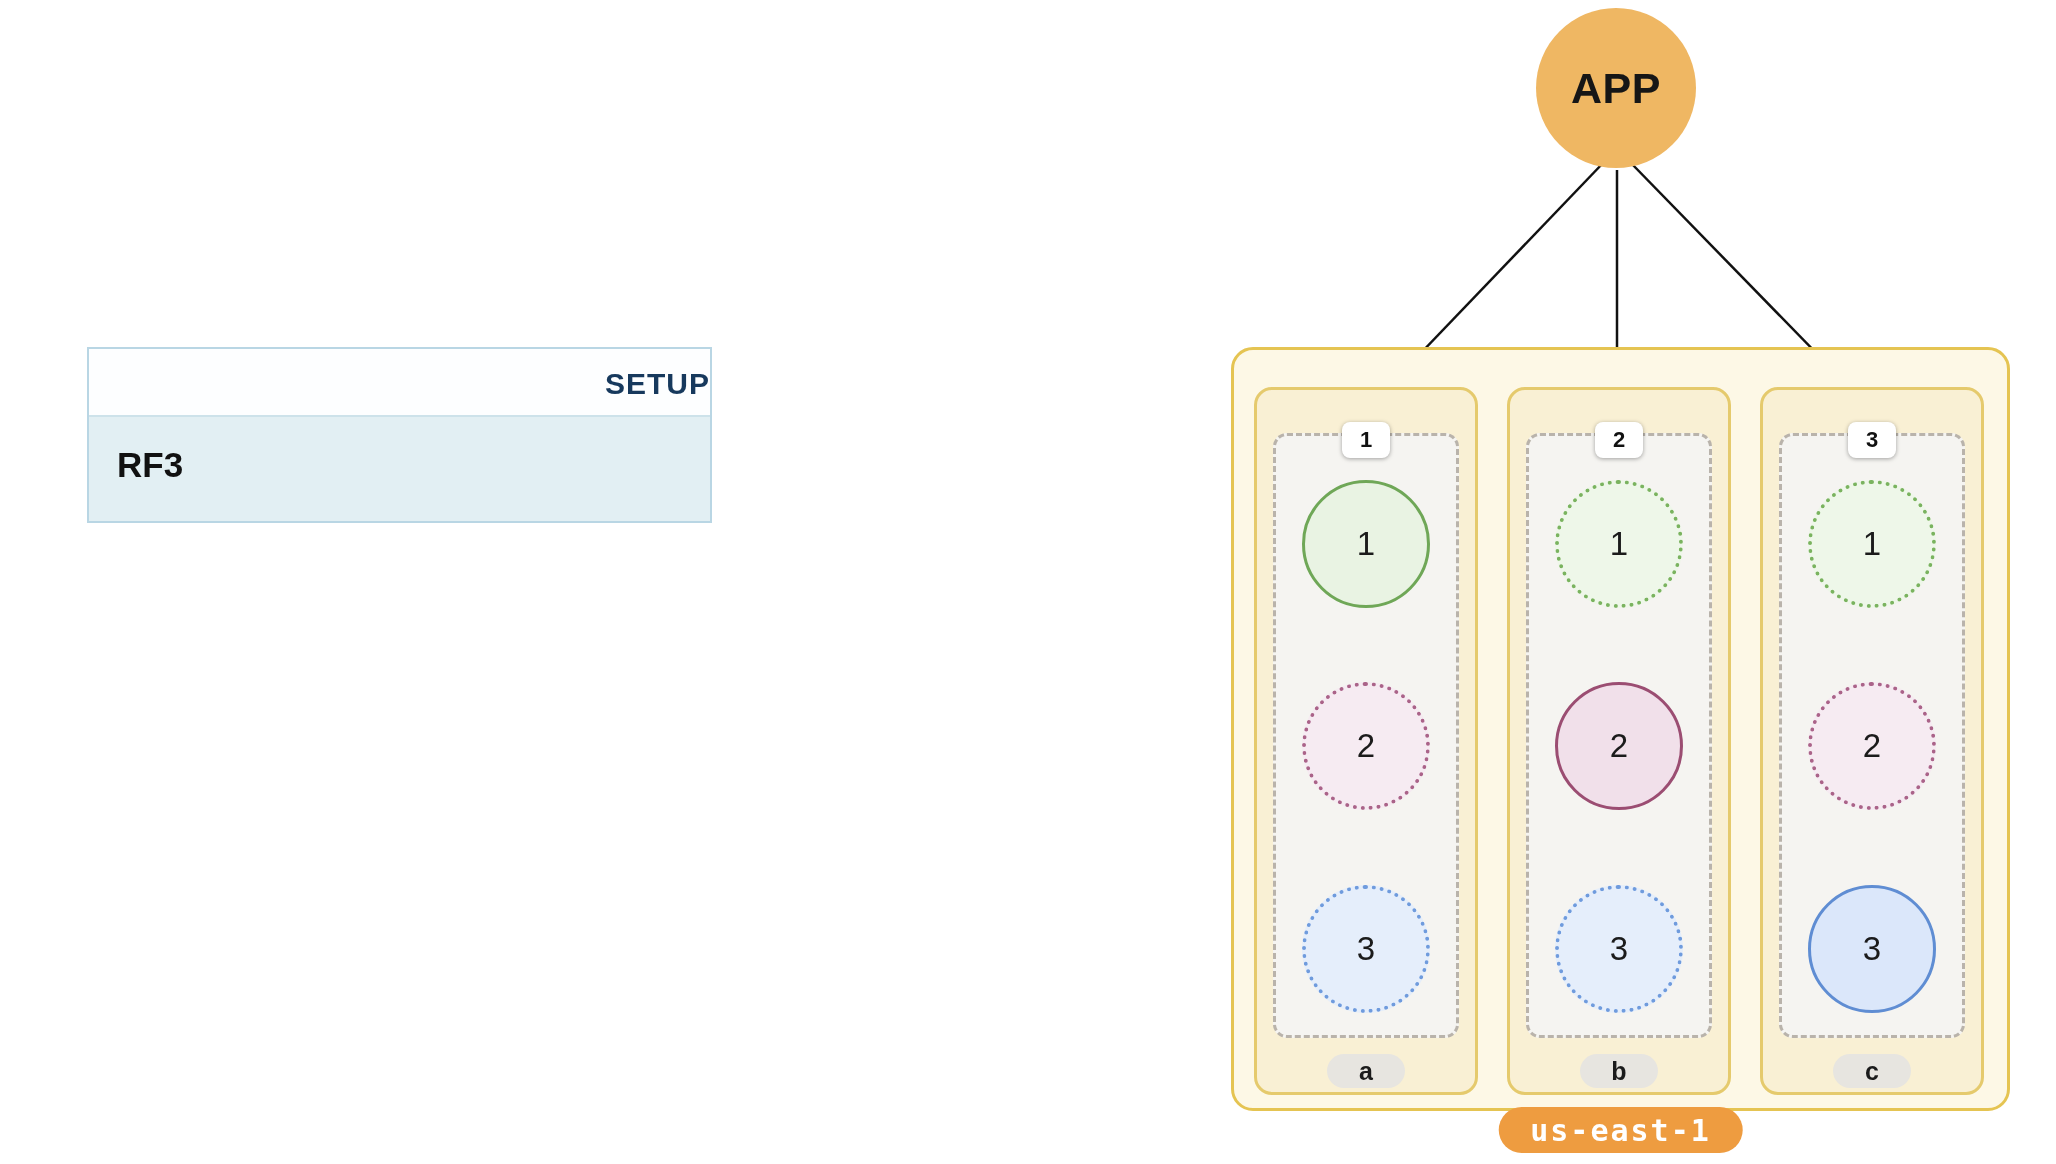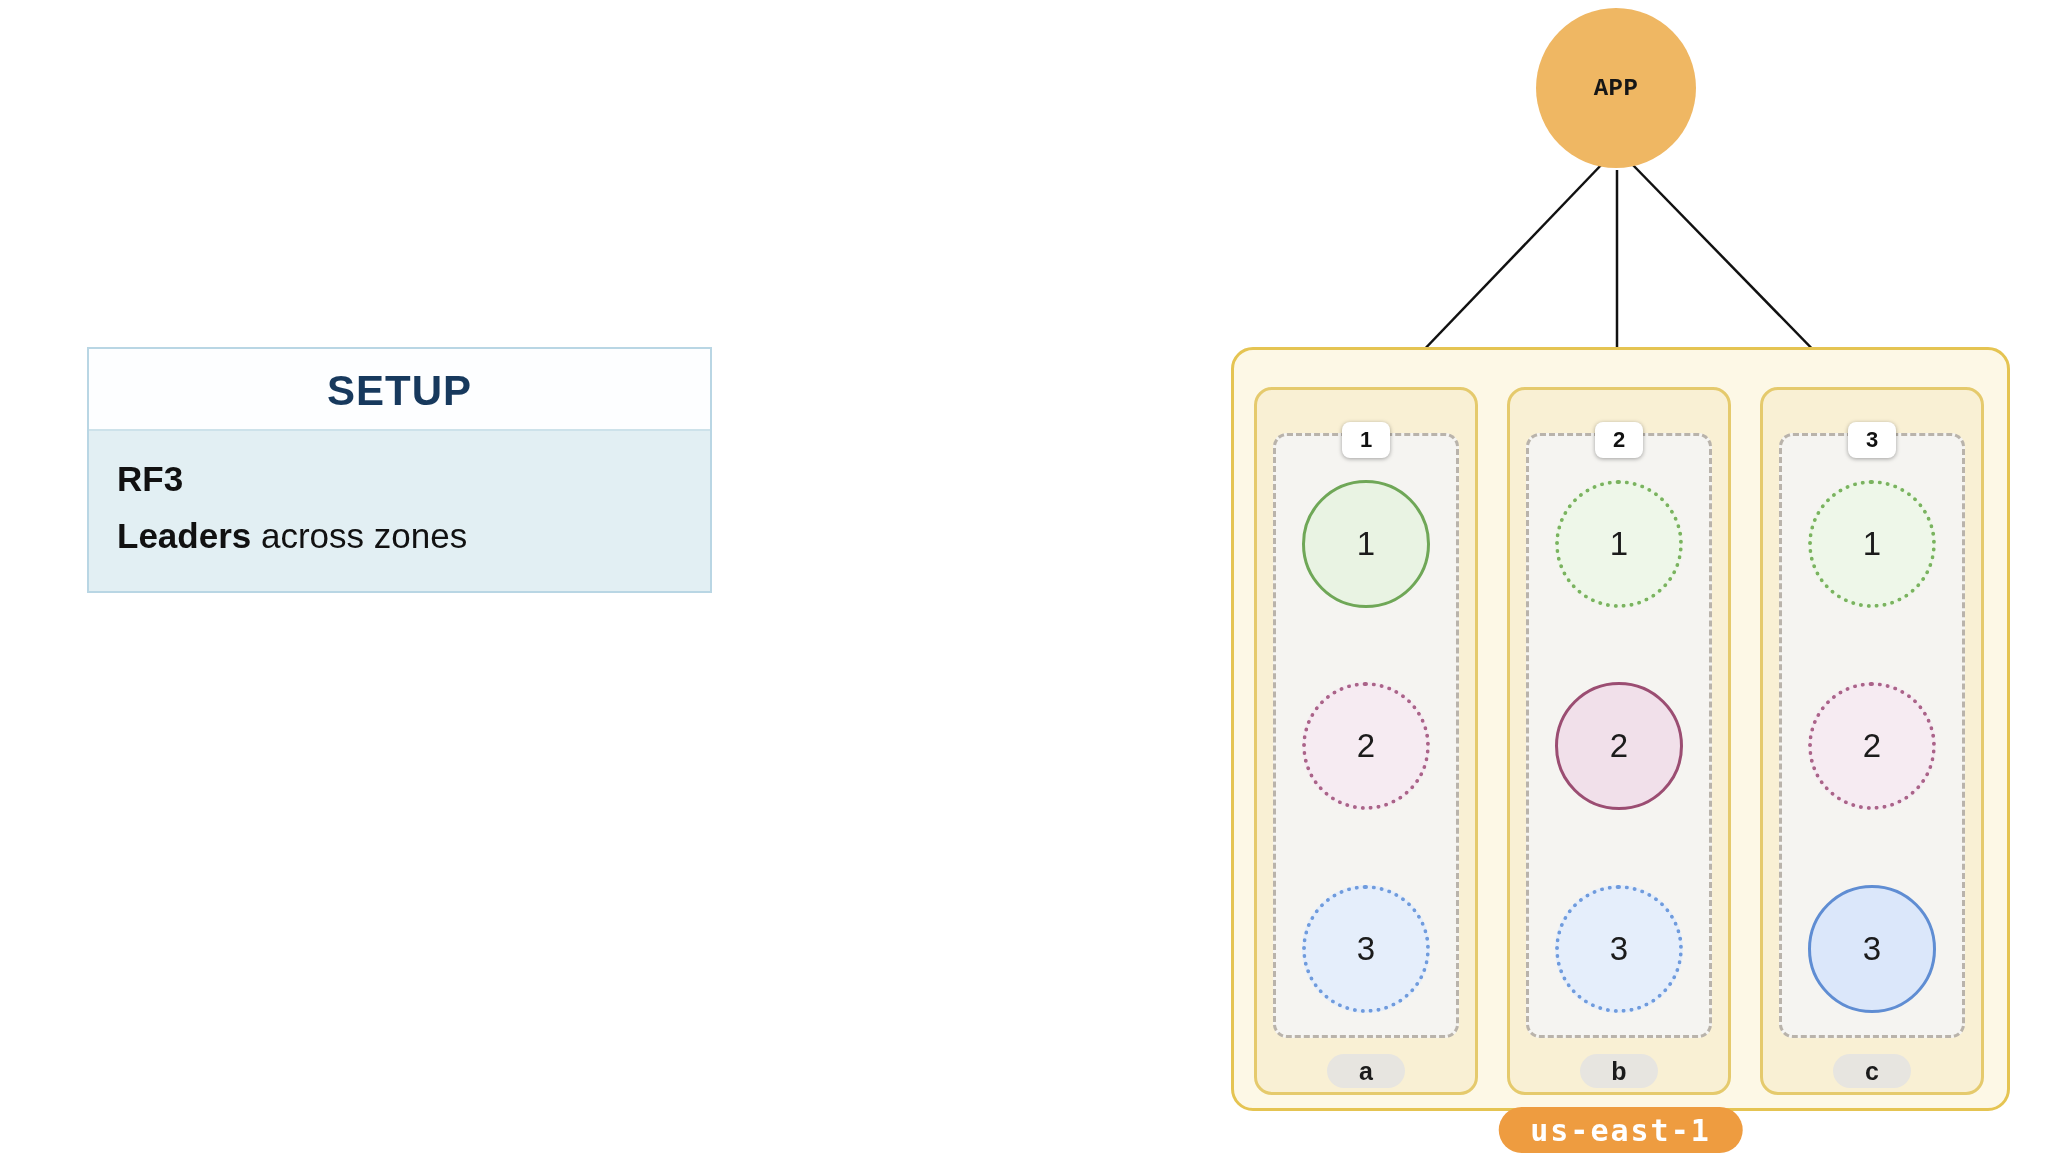--- a/index.html
+++ b/index.html
@@ -17,22 +17,22 @@
   
   .setup-panel {
     position: absolute;
     left: 87px; top: 347px;
     width: 625px;
     border: 2px solid #b9d6e4;
     background: #ffffff;
   }
   .setup-title {
     padding: 18px 0 14px;
-    text-align: center;
-    font-size: 42px;
+    text-align: right;
+    font-size: 30px;
     font-weight: bold;
     letter-spacing: 1px;
     color: #17395d;
     background: #fdfeff;
   }
   .setup-body {
     background: #e2eff3;
     border-top: 2px solid #cde2ea;
     padding: 14px 28px 22px;
     font-size: 35px;
@@ -42,23 +42,22 @@
   .setup-body strong { font-weight: bold; }
 
   
   .app-circle {
     position: absolute;
     left: 1536px; top: 8px;
     width: 160px; height: 160px;
     border-radius: 50%;
     background: #efb763;
     display: flex; align-items: center; justify-content: center;
-    font-size: 24px; font-weight: bold; letter-spacing: 0.5px;
+    font-size: 43px; font-weight: bold; letter-spacing: 0.5px;
     color: #161616;
-    font-family: Liberation Mono, monospace;
   }
 
   
   .arrows {
     position: absolute; left: 0; top: 0;
     width: 2056px; height: 1164px;
     pointer-events: none;
   }
 
   
@@ -151,21 +150,20 @@
 </style>
 </head>
 <body>
 
 <div class="page">
 
   <section class="setup-panel">
     <header class="setup-title">SETUP</header>
     <div class="setup-body">
       <p><strong>RF3</strong><span></span></p>
-      <p><strong>Leaders</strong><span> across zones</span></p>
     </div>
   </section>
 
   <svg class="arrows" viewBox="0 0 2056 1164" width="2056" height="1164" aria-hidden="true">
     <defs>
       <marker id="arrowhead" viewBox="0 0 10 10" refX="8.5" refY="5" markerWidth="9" markerHeight="9" orient="auto-start-reverse">
         <path d="M0,1 L9,5 L0,9 z" fill="#111111"></path>
       </marker>
     </defs>
     <line x1="1604" y1="162" x2="1372" y2="404" stroke="#111111" stroke-width="2.5" marker-end="url(#arrowhead)"></line>

